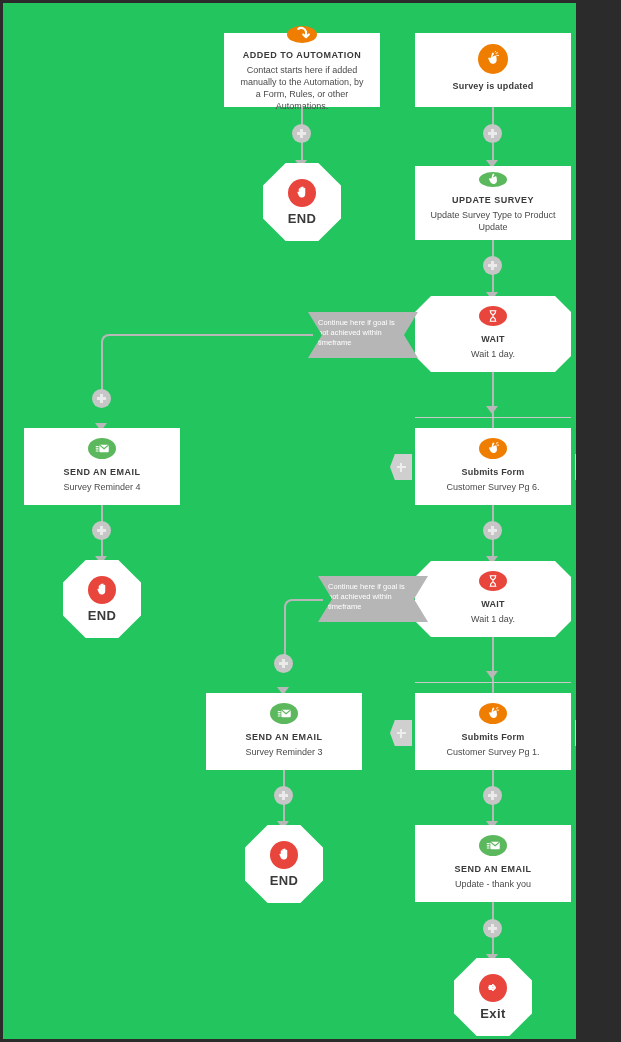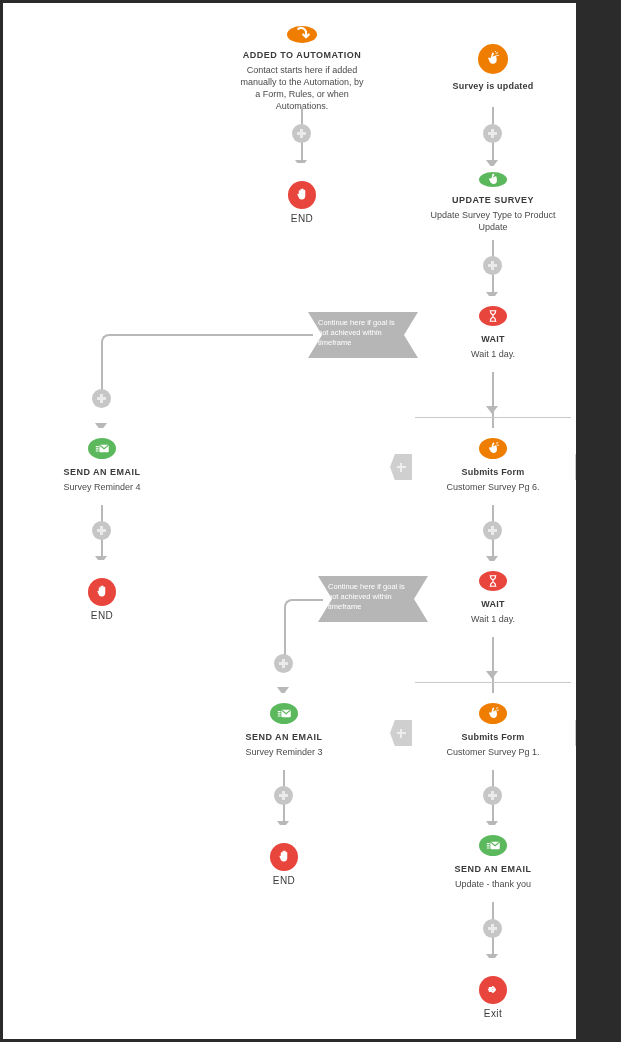--- a/index.html
+++ b/index.html
@@ -1,20 +1,20 @@
 <!DOCTYPE html>
 <html><head>
 <meta charset="utf-8">
 <style>
   html,body{margin:0;padding:0;background:#2b2b2b;}
   body{font-family:"Liberation Sans","DejaVu Sans",sans-serif;}
   #canvas{
     position:relative;
     width:579px;height:1042px;
-    background:#ffffff;
+    background:#22c55e;
     border:3px solid #2b2b2b;
     box-sizing:border-box;
     overflow:hidden;
   }
   
   .node{
     position:absolute;
     background:#ffffff;
     box-sizing:border-box;
     display:flex;flex-direction:column;
@@ -48,21 +48,21 @@
     width:78px;height:78px;
     background:#ffffff;
     clip-path:polygon(29% 0,71% 0,100% 29%,100% 71%,71% 100%,29% 100%,0 71%,0 29%);
     display:flex;flex-direction:column;align-items:center;justify-content:center;
   }
   .octa .ico{
     width:28px;height:28px;border-radius:50%;
     display:flex;align-items:center;justify-content:center;
     background:#e8453c;margin-bottom:4px;
   }
-  .octa .lbl{font-size:10px;font-weight:normal;color:#3a3a3a;letter-spacing:.4px;}
+  .octa .lbl{font-size:13px;font-weight:bold;color:#3a3a3a;letter-spacing:.4px;}
   
   .vline{position:absolute;width:2px;background:#b8b8b8;}
   .sep{position:absolute;height:1px;background:#c9c9c9;}
   .arrow{
     position:absolute;width:0;height:0;
     border-left:6px solid transparent;border-right:6px solid transparent;
     border-top:8px solid #b8b8b8;
   }
   .elbow{
     position:absolute;
@@ -105,21 +105,21 @@
 <div id="canvas">
 
   <div class="node" style="left:221px;top:30px;width:156px;height:74px;">
     <div class="ico" style="background:#ef7d00;width:30px;height:30px;margin-bottom:6px;">
       <svg width="17" height="17" viewBox="0 0 24 24" fill="none" stroke="#fff" stroke-width="3" stroke-linecap="round" stroke-linejoin="round">
         <path d="M6 4 a7 7 0 0 1 11 4 v7"></path>
         <path d="M13 12 l4 4 l4 -4"></path>
       </svg>
     </div>
     <div class="ttl caps">ADDED TO AUTOMATION</div>
-    <div class="sub">Contact starts here if added manually to the Automation, by a Form, Rules, or when Automations.</div>
+    <div class="sub">Contact starts here if added manually to the Automation, by a Form, Rules, or other Automations.</div>
   </div>
 
   <div class="vline" style="left:298px;top:104px;height:55px;"></div>
   <div class="plus-circle" style="left:289px;top:121px;"></div>
   <div class="arrow" style="left:292px;top:157px;"></div>
 
   <div class="octa" style="left:260px;top:160px;">
     <div class="ico">
       <svg width="15" height="15" viewBox="0 0 24 24" fill="#fff">
         <path d="M6 11V6.5a1.3 1.3 0 0 1 2.6 0V11V4.2a1.3 1.3 0 0 1 2.6 0V11V3.8a1.3 1.3 0 0 1 2.6 0V11V5.5a1.3 1.3 0 0 1 2.6 0V14c0 4-2 6-5 6h-1c-2.6 0-4.4-2.4-5-4.5L4 12.4c-.4-1 .8-2 1.6-1.2z"></path>

